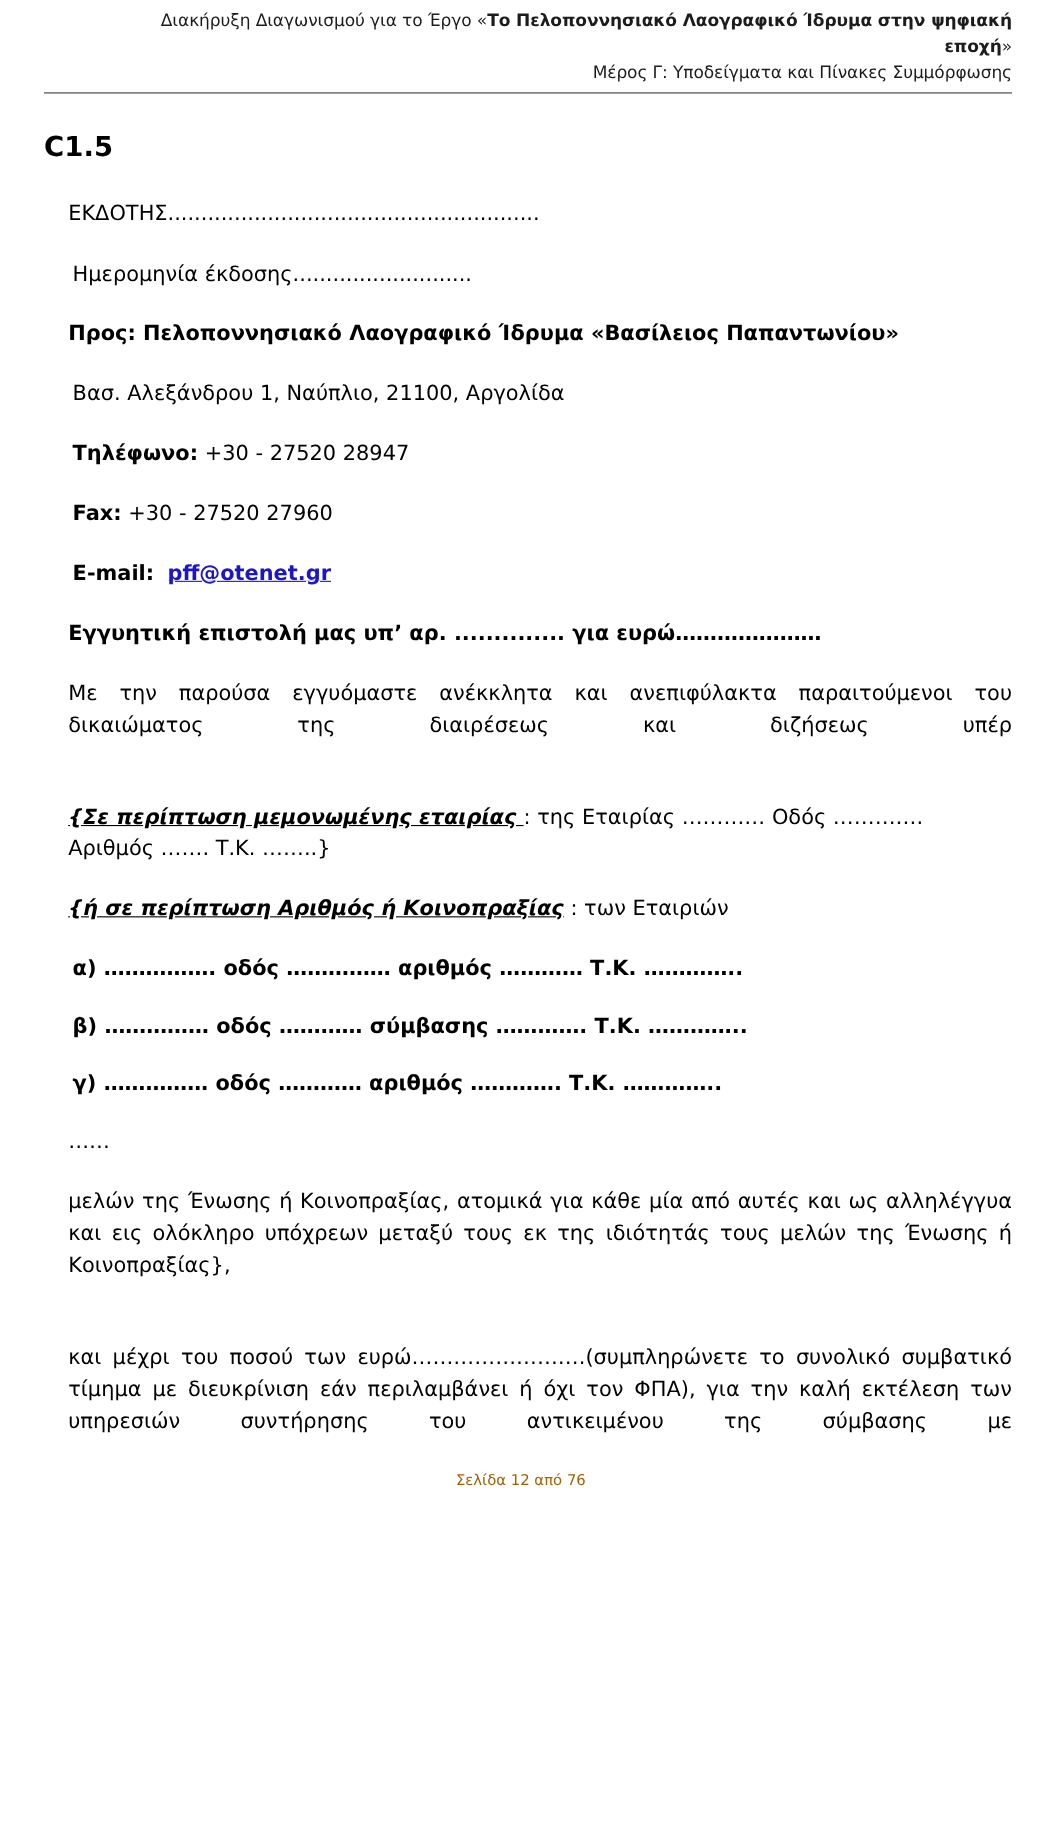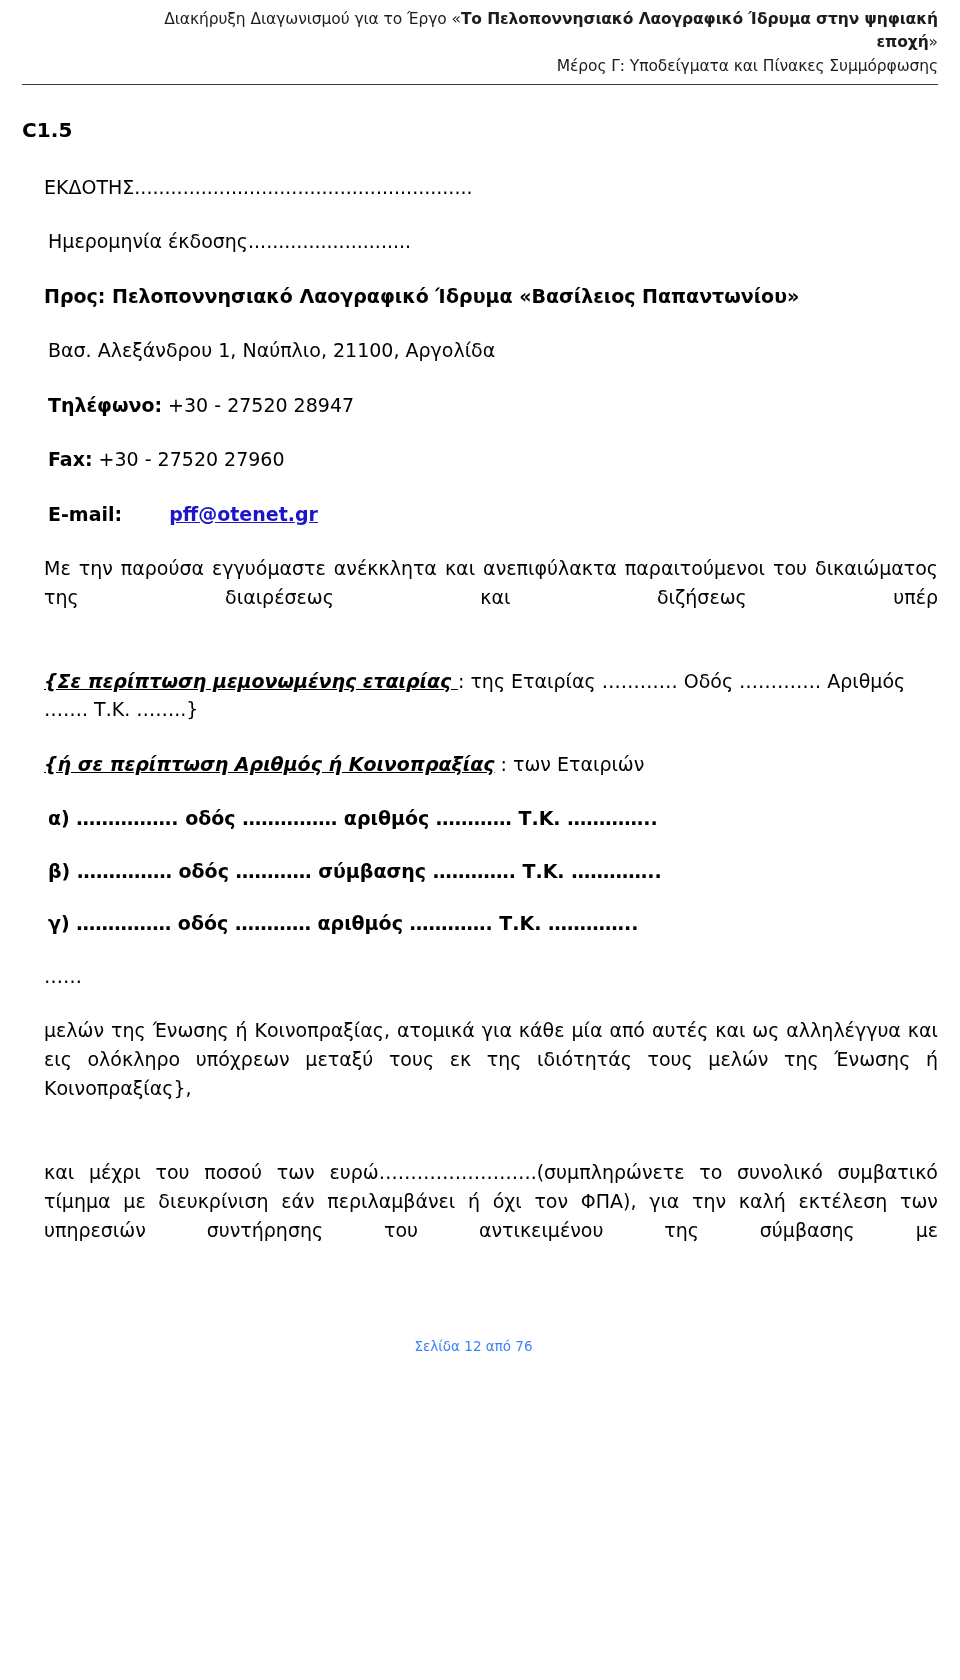--- a/index.html
+++ b/index.html
@@ -14,21 +14,21 @@
     font-family: "DejaVu Sans", "Liberation Sans", sans-serif;
     color: #000000;
     overflow: hidden;
   }
 
   .page {
     position: relative;
     width: 960px;
     height: 1364px;
     box-sizing: border-box;
-    padding: 0 22px;
+    padding: 0 40px;
   }
 
   
   .doc-header {
     padding-top: 8px;
     text-align: right;
     font-size: 15.5px;
     line-height: 1.48;
     color: #1c1c1c;
     letter-spacing: -0.1px;
@@ -48,21 +48,21 @@
   }
 
   
   .content {
     padding-top: 30px;
     font-size: 19px;
     line-height: 1.5;
   }
 
   .section-title {
-    font-size: 20px;
+    font-size: 25px;
     font-weight: bold;
     margin: 0 0 28px 0;
     display: flex;
     align-items: flex-end;
     letter-spacing: 0.1px;
   }
   .section-title .num {
     width: 78px;
     flex: 0 0 78px;
   }
@@ -78,21 +78,20 @@
   .bold { font-weight: bold; }
   .bi-u {
     font-weight: bold;
     font-style: italic;
     text-decoration: underline;
   }
   .mailto {
     color: #1d16c8;
     text-decoration: underline;
     font-weight: bold;
-    margin-left: 35px;
   }
 
   .para-just {
     text-align: justify;
     margin: 0 0 26px 0;
     font-size: 19px;
     line-height: 1.52;
   }
   .para-just:after {
     content: "";
@@ -103,21 +102,21 @@
   .enum-line { margin: 0 0 24px 0; font-weight: bold; }
 
   
   .doc-footer {
     position: absolute;
     left: 0;
     right: 13px;
     bottom: 10px;
     text-align: center;
     font-size: 13.5px;
-    color: #3b82f6;
+    color: #a16207;
   }
 </style>
 </head>
 <body>
 
 <div class="page">
 
   <div class="doc-header">
     <span class="hdr-line"><span>Διακήρυξη Διαγωνισμού για το Έργο «</span><span class="hdr-strong">Το Πελοποννησιακό Λαογραφικό Ίδρυμα στην ψηφιακή</span></span>
     <span class="hdr-line"><span class="hdr-strong">εποχή</span><span>»</span></span>
@@ -138,20 +137,21 @@
     <p class="blk indent1 bold">Προς: Πελοποννησιακό Λαογραφικό Ίδρυμα «Βασίλειος Παπαντωνίου»</p>
 
     <p class="blk indent2">Βασ. Αλεξάνδρου 1, Ναύπλιο, 21100, Αργολίδα</p>
 
     <p class="blk indent2"><span class="bold">Τηλέφωνο:</span><span> +30 - 27520 28947</span></p>
 
     <p class="blk indent2"><span class="bold">Fax:</span><span> +30 - 27520 27960</span></p>
 
     <p class="blk indent2"><span class="bold">E-mail:</span>&nbsp;&nbsp;<a class="mailto" href="#">pff@otenet.gr</a></p>
 
+    <p class="blk indent1 bold">Εγγυητική επιστολή μας υπ’ αρ. .............. για ευρώ…………………</p>
 
     <p class="para-just indent1">Με την παρούσα εγγυόμαστε ανέκκλητα και ανεπιφύλακτα παραιτούμενοι του δικαιώματος της διαιρέσεως και διζήσεως υπέρ</p>
 
     <p class="blk indent1"><span class="bi-u">{Σε περίπτωση μεμονωμένης εταιρίας </span><span>: της Εταιρίας ………… Οδός …………. Αριθμός ……. Τ.Κ. ……..}</span></p>
 
     <p class="blk indent1"><span class="bi-u">{ή σε περίπτωση Αριθμός ή Κοινοπραξίας</span><span> : των Εταιριών</span></p>
 
     <p class="enum-line indent2">α) ……………. οδός …………… αριθμός ………… Τ.Κ. …………..</p>
     <p class="enum-line indent2">β) …………… οδός ………… σύμβασης …………. Τ.Κ. …………..</p>
     <p class="enum-line indent2">γ) …………… οδός ………… αριθμός …………. Τ.Κ. …………..</p>

